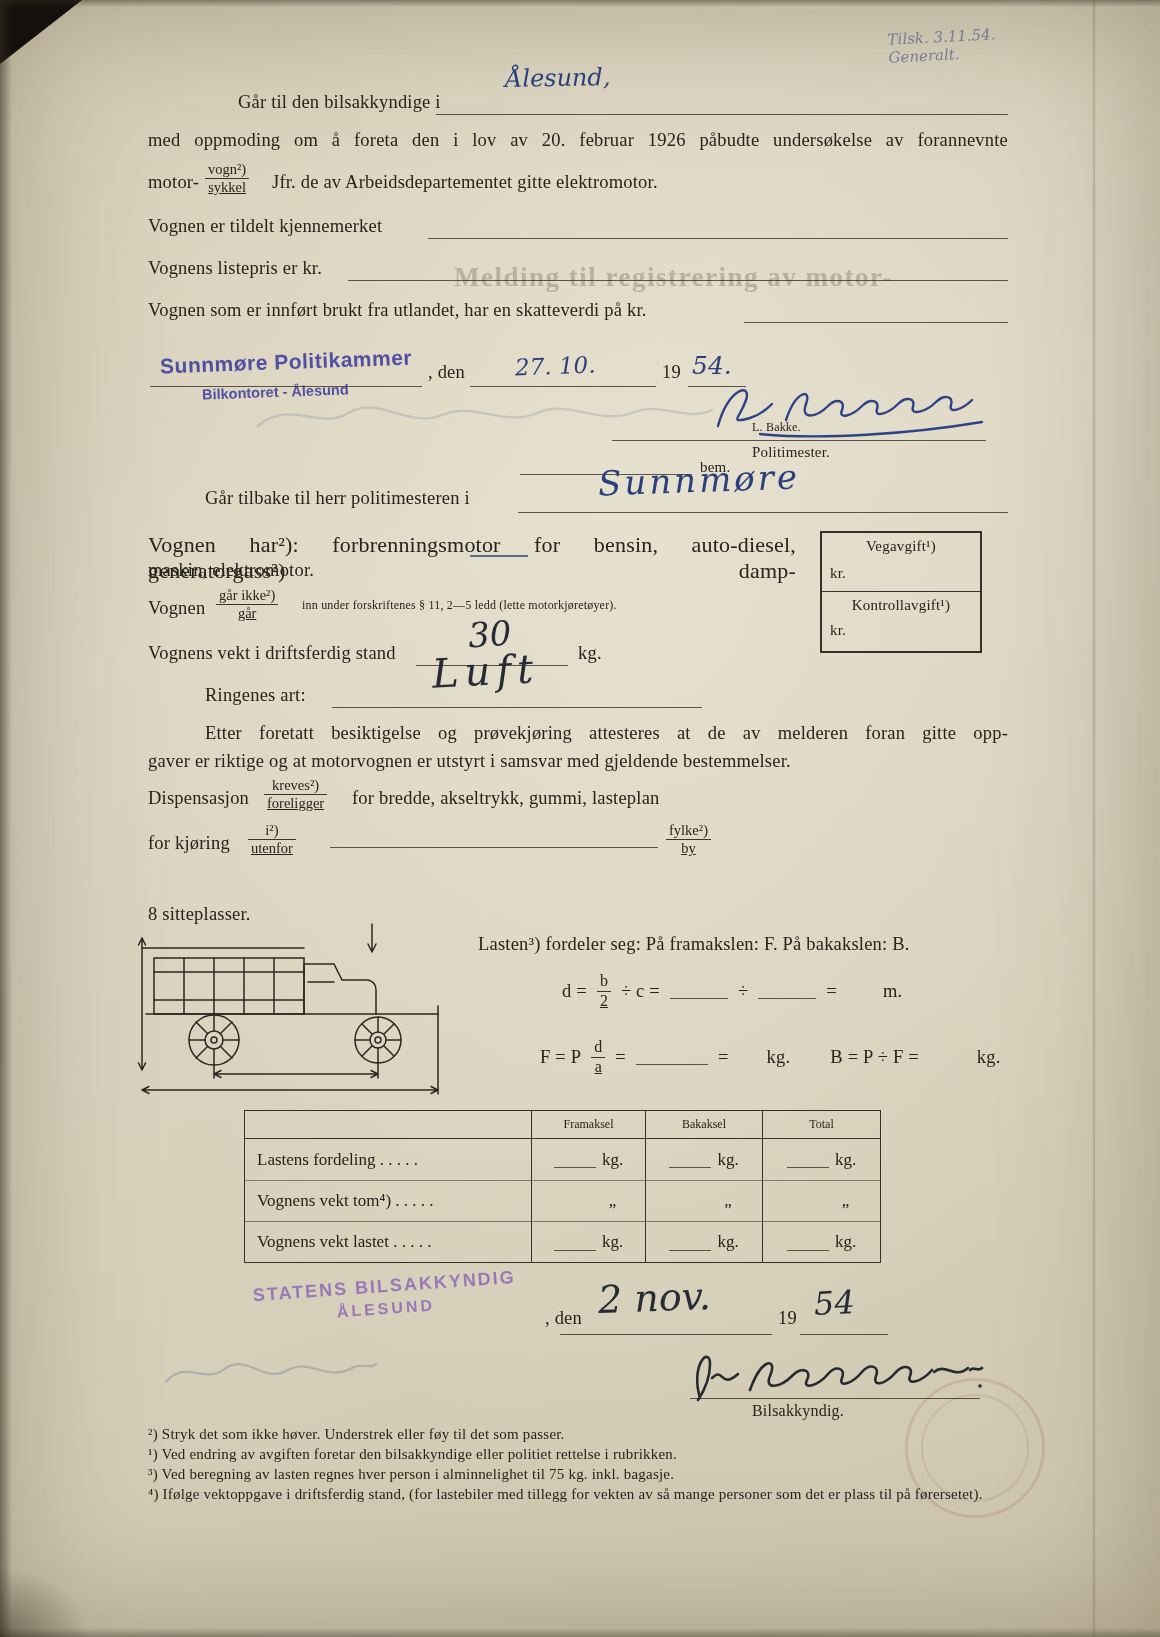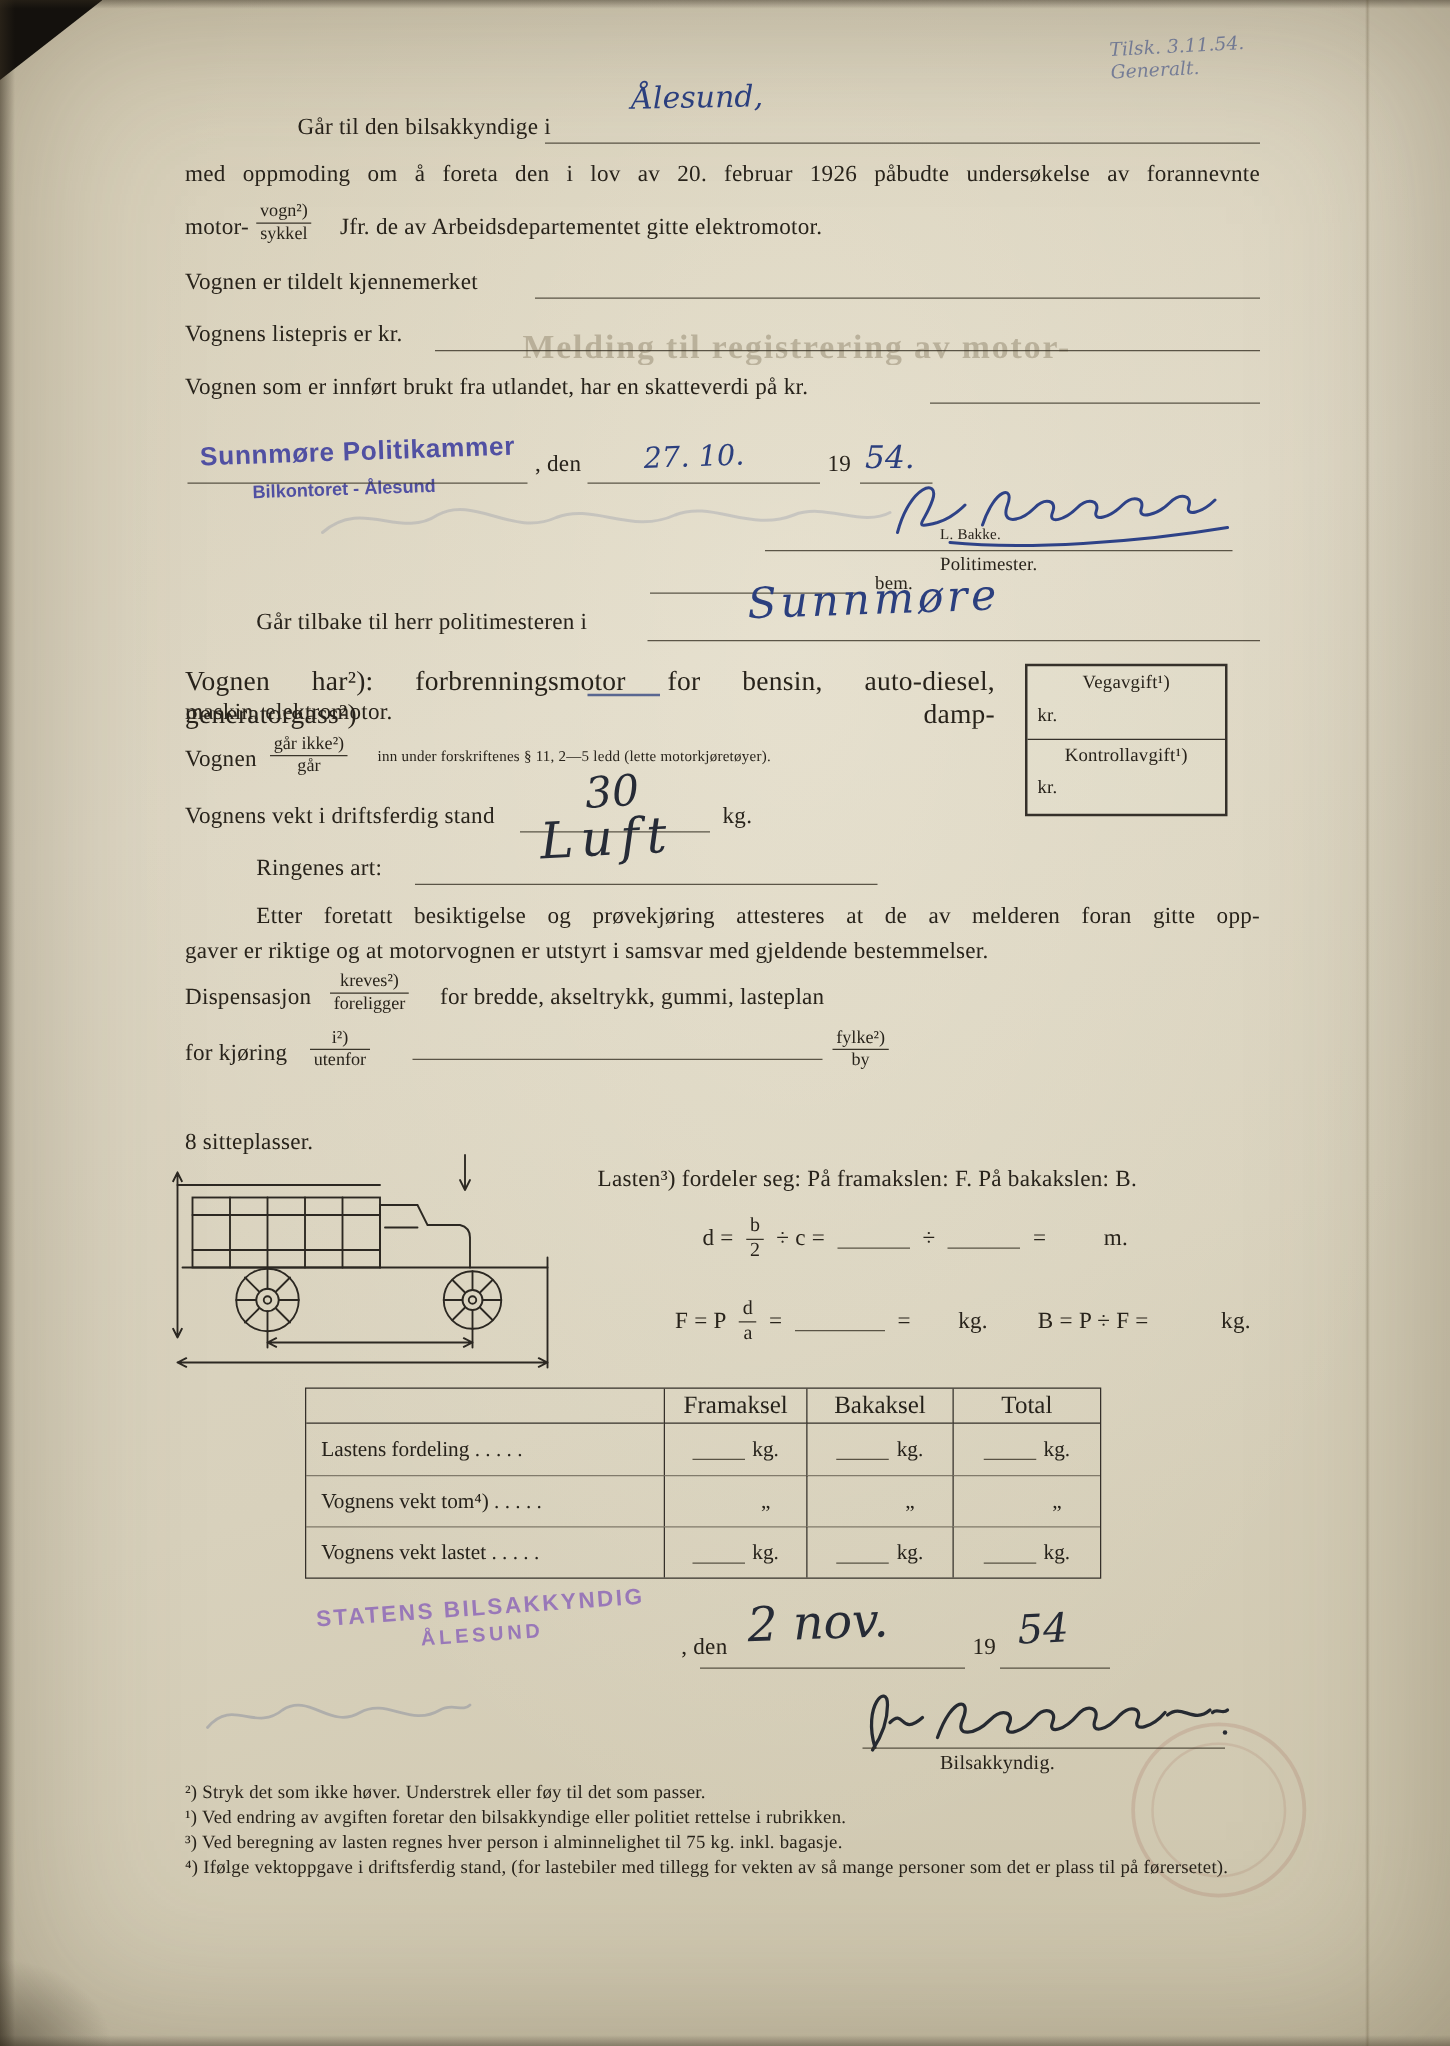--- a/index.html
+++ b/index.html
@@ -14,37 +14,37 @@
   .abs { position:absolute; }
   .print { font-family:"Liberation Serif", serif; font-size:18.5px; color:#28231b; letter-spacing:.2px; white-space:nowrap; }
   .print-sm { font-size:15px; }
   .justify { display:block; white-space:normal; text-align:justify; text-align-last:justify; }
   .hand { font-family:"DejaVu Serif", serif; font-style:italic; color:#2b3f7e; white-space:nowrap; }
   .hand-dark { color:#262b36; }
   .rule { position:absolute; height:0; border-bottom:1.2px solid rgba(56,50,38,.8); }
   .blank { display:inline-block; height:1em; border-bottom:1.2px solid rgba(56,50,38,.8); }
   .frac { display:inline-block; text-align:center; font-size:14.5px; line-height:1.18; vertical-align:middle; color:#28231b; }
   .frac .top { display:block; border-bottom:1px solid #3a352a; padding:0 3px; }
-  .frac .bot { display:block; padding:0 3px; }
+  .frac .bot { display:block; padding:0 3px;text-decoration:underline; }
   .stamp-blue { color:#4545a0; font-family:"Liberation Sans", sans-serif; font-weight:bold; opacity:.92; }
   .stamp-purple { color:#8a63b8; font-family:"Liberation Sans", sans-serif; font-weight:bold; opacity:.8; }
   .fees-box { position:absolute; border:2px solid #35302a; background:rgba(255,255,245,.06); }
   .fees-box .sec { padding:5px 8px 2px 8px; }
   .fees-box .divider { border-top:1.3px solid #35302a; }
   .tbl { position:absolute; border:1.7px solid #35302a; display:grid;
          grid-template-columns:286px 114px 117px 118px; grid-template-rows:28px 41px 41px 41px; }
   .tbl .cell { display:flex; align-items:center; font-size:17px; }
   .tbl .vline { border-left:1.3px solid #35302a; }
   .tbl .hline { border-top:1px solid rgba(56,50,38,.55); }
-  .tbl .hd { justify-content:center; font-size:20px; border-bottom:1.3px solid #35302a; }
+  .tbl .hd { justify-content:center; font-size:12px; border-bottom:1.3px solid #35302a; }
   .tbl .lbl { padding-left:12px; white-space:nowrap; }
   .tbl .val { justify-content:center; gap:6px; }
   .ink-underline { position:absolute; height:0; border-bottom:2px solid rgba(43,63,126,.75); }
   .fn { width:905px; white-space:normal; padding-left:24px; text-indent:-24px; line-height:1.34; font-size:15px; }
-  .bleed { color:rgba(122,109,82,.38); filter:blur(.5px); white-space:nowrap; }
+  .bleed { color:rgba(122,109,82,.38); filter:blur(.5px); white-space:nowrap;margin-left:36px; }
   .artifact { pointer-events:none; }
 </style>
 </head>
 <body>
 
 <div class="page">
 
   <div class="abs artifact" style="left:0;top:0;width:82px;height:64px;background:#14110d;clip-path:polygon(0 0,100% 0,0 100%);"></div>
   <div class="abs artifact" style="left:0;top:0;width:12px;height:100%;background:linear-gradient(to right,rgba(55,46,32,.55),rgba(0,0,0,0));"></div>
   <div class="abs artifact" style="left:0;top:0;width:100%;height:7px;background:linear-gradient(to bottom,rgba(55,46,32,.45),rgba(0,0,0,0));"></div>

